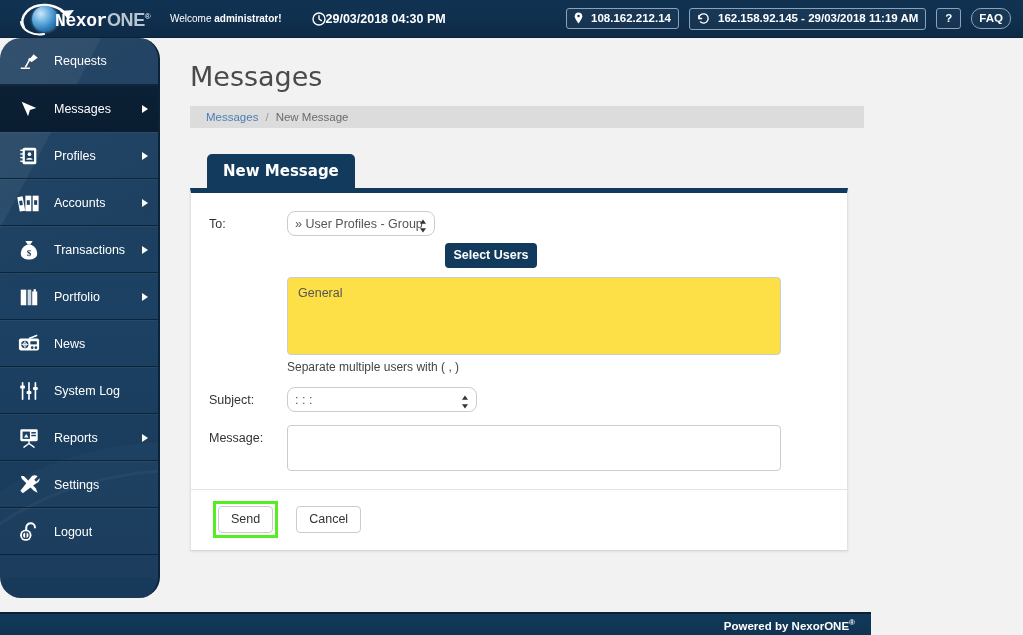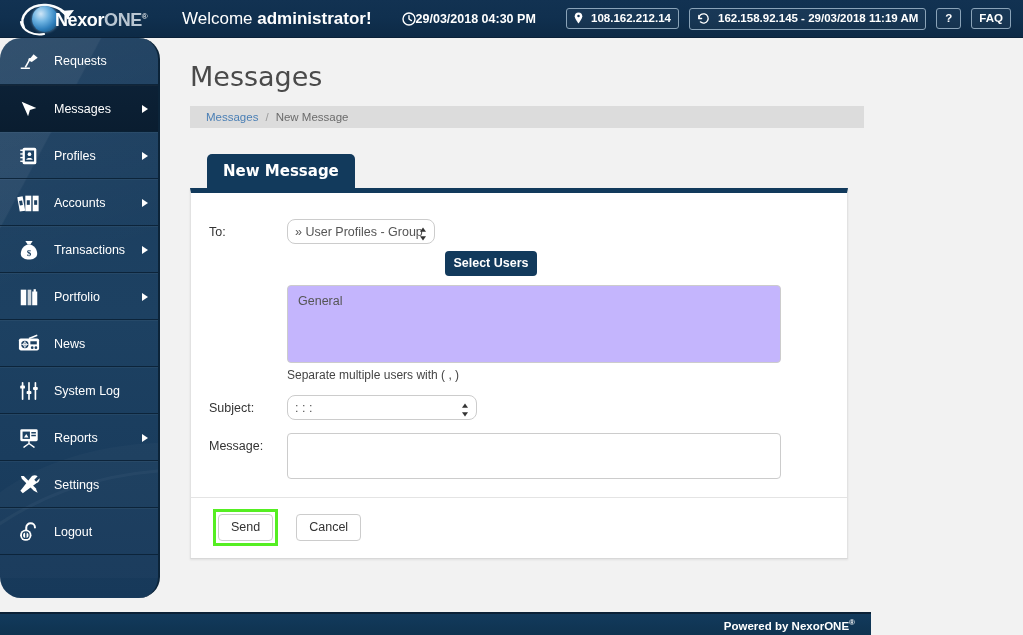--- a/index.html
+++ b/index.html
@@ -56,33 +56,32 @@
   }
   .logo-text {
     position: absolute;
     left: 55px; top: 7px;
     font-size: 18px;
     font-weight: bold;
     letter-spacing: -0.4px;
     line-height: 20px;
     white-space: nowrap;
   }
-  .logo-text .nexor { color: #ffffff; }
+  .logo-text .nexor { color: #ffffff; font-family: Liberation Mono, monospace; }
   .logo-text .one { color: #b9c6d2; font-weight: bold; }
   .logo-text .reg {
     color: #ffffff;
     font-size: 8px;
     vertical-align: super;
     font-weight: normal;
   }
 
   .welcome {
     color: #ffffff;
-    font-size: 17px;
-    margin-left: 12px;
+    font-size: 10px;
     white-space: nowrap;
   }
   .welcome b { font-weight: bold; }
   .datetime {
     color: #ffffff;
     font-size: 12.5px;
     font-weight: bold;
     margin-left: 30px;
     display: flex;
     align-items: center;
@@ -97,21 +96,21 @@
     font-weight: bold;
     padding: 3px 7px 4px 7px;
     margin-right: 10px;
     display: flex;
     align-items: center;
     gap: 8px;
     white-space: nowrap;
     background: rgba(255,255,255,.035);
   }
   .badge.small { padding: 3px 8px 4px 8px; }
-  .badge.faq { margin-right: 12px; }
+  .badge.faq { margin-right: 12px; border-radius: 10px; }
   .icon-svg { display: block; }
 
   
   .sidebar {
     position: absolute;
     left: 0; top: 38px;
     width: 160px;
     height: 560px;
     background:
       linear-gradient(118deg, rgba(255,255,255,0.055) 0%, rgba(255,255,255,0.055) 22%, rgba(255,255,255,0) 22.4%),
@@ -231,21 +230,21 @@
     border-left: 1px solid #e2e2e2;
     border-right: 1px solid #e2e2e2;
     border-bottom: 1px solid #d8d8d8;
     box-shadow: 0 1px 2px rgba(0,0,0,.08);
     box-sizing: border-box;
     width: 658px;
     position: relative;
     top: -1px;
   }
   .panel-body {
-    padding: 26px 18px 18px 18px;
+    padding: 18px 18px 18px 18px;
   }
   .form-row {
     display: flex;
     align-items: flex-start;
     margin-bottom: 0;
   }
   .form-label {
     width: 78px;
     flex: 0 0 78px;
     color: #333333;
@@ -294,21 +293,21 @@
     padding: 5px 8px 6px 8px;
     margin-left: 6px;
     cursor: pointer;
     vertical-align: top;
     font-family: "Liberation Sans", sans-serif;
     margin-top: 32px;
   }
   .ta-users {
     width: 494px;
     height: 78px;
-    background: #c4b5fd;
+    background: #fde047;
     border: 1px solid #cccccc;
     border-radius: 4px;
     color: #555555;
     font-size: 12.5px;
     font-family: "Liberation Sans", sans-serif;
     padding: 8px 10px;
     box-sizing: border-box;
     resize: none;
     display: block;
   }

